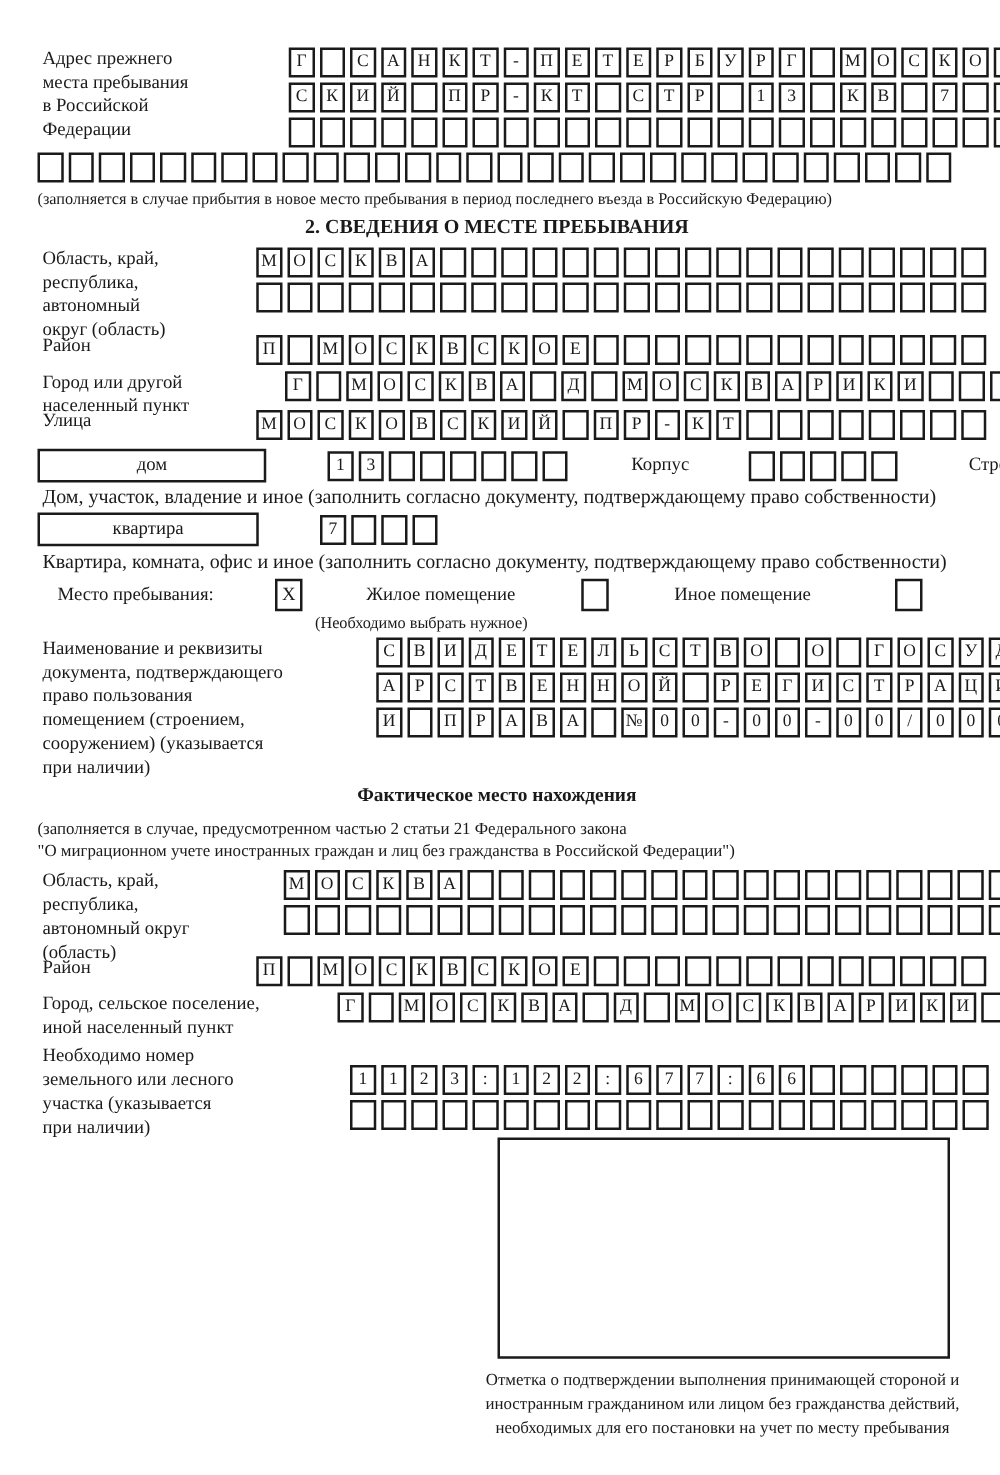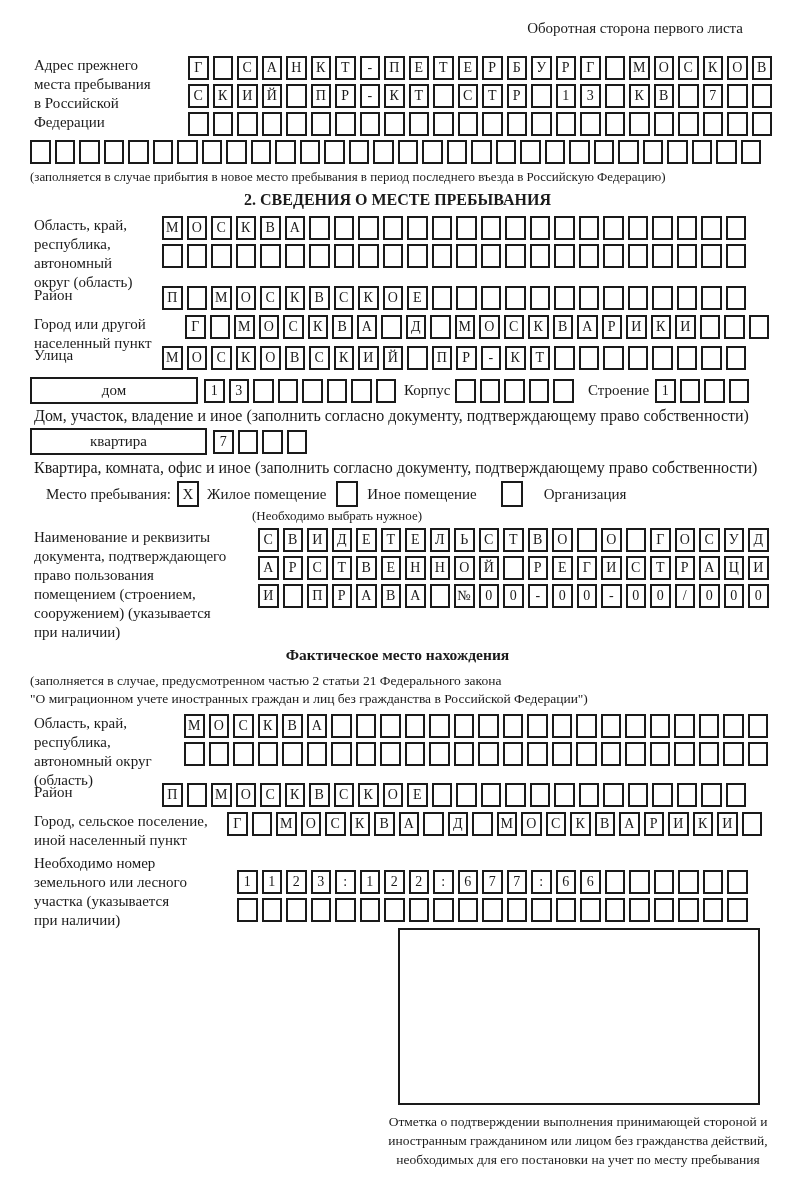--- a/index.html
+++ b/index.html
@@ -1,21 +1,21 @@
 <!DOCTYPE html>
 <html><head>
 <meta charset="utf-8">
 <style>
   html,body{margin:0;padding:0;background:#fff;}
   body{width:800px;height:1180px;overflow:hidden;color:#1a1a1a;
        font-family:"Liberation Serif","DejaVu Serif",serif;}
   .page{padding:20px 35px 0 30px;position:relative;}
   .top-note{text-align:right;font-size:15px;margin-right:22px;height:18px;}
 
-  .row{display:flex;align-items:flex-start;}
+  .row{display:flex;align-items:flex-start;gap:43px;}
   .label{flex:0 0 auto;font-size:15px;line-height:19px;white-space:pre-line;}
   .gridcol{display:flex;flex-direction:column;}
   .grid{display:flex;margin-bottom:4px;}
   .cell{box-sizing:border-box;flex:0 0 auto;width:20.5px;height:24px;margin-right:4px;
         border:2px solid #1a1a1a;font-size:14px;line-height:20px;text-align:center;background:#fff;}
   .capped{overflow:visible;}
 
   .caption-c{text-align:left;font-size:13px;line-height:18px;}
   .caption-l{font-size:16px;line-height:18px;margin-left:4px;}
   .heading{text-align:center;font-weight:bold;font-size:16px;}
@@ -28,21 +28,20 @@
 
   .stamp-box{box-sizing:border-box;border:2px solid #1a1a1a;width:362px;height:177px;
              margin-left:368px;background:#fff;}
   .stamp-caption{width:452px;margin-left:322px;text-align:center;font-size:13.5px;line-height:19px;margin-top:7px;}
 </style>
 </head>
 <body>
 
 <div class="page">
 
-  <div class="top-note">Оборотная сторона первого листа</div>
 
   <div class="row" style="margin-top:18px;">
     <div class="label" style="flex-basis:154px;margin-left:4px;">Адрес прежнего
 места пребывания
 в Российской
 Федерации</div>
     <div class="gridcol">
       <div class="grid">
           <span class="cell">Г</span>
           <span class="cell"></span>
@@ -305,21 +304,21 @@
         <span class="cell"></span>
         <span class="cell"></span>
         <span class="cell"></span>
         <span class="cell"></span>
         <span class="cell"></span>
         <span class="cell"></span>
       </div>
   </div>
 
   <div class="row" style="margin-top:3px;align-items:center;">
-    <div class="named-box" style="width:168px;">дом</div>
+    <div class="named-box" style="width:183px;">дом</div>
     <div class="grid" style="margin:0 0 0 6px;">
         <span class="cell">1</span>
         <span class="cell">3</span>
         <span class="cell"></span>
         <span class="cell"></span>
         <span class="cell"></span>
         <span class="cell"></span>
         <span class="cell"></span>
         <span class="cell"></span>
       </div>

